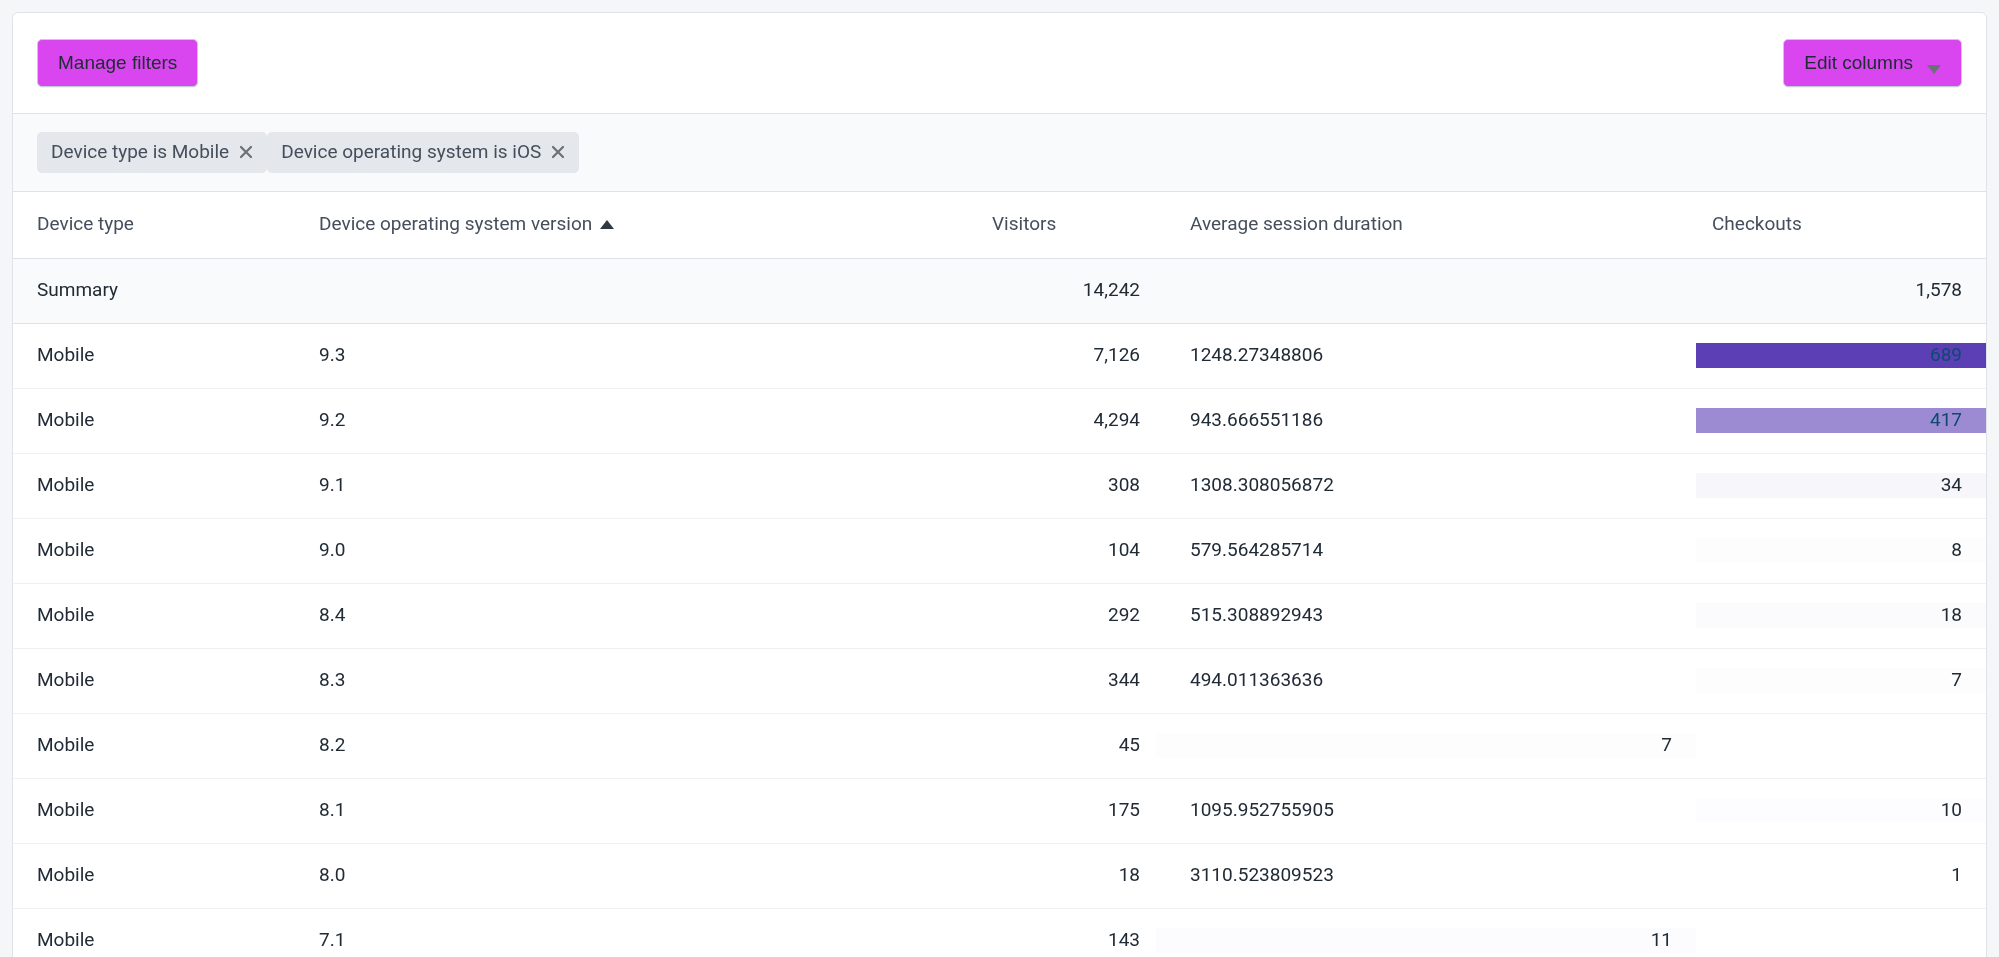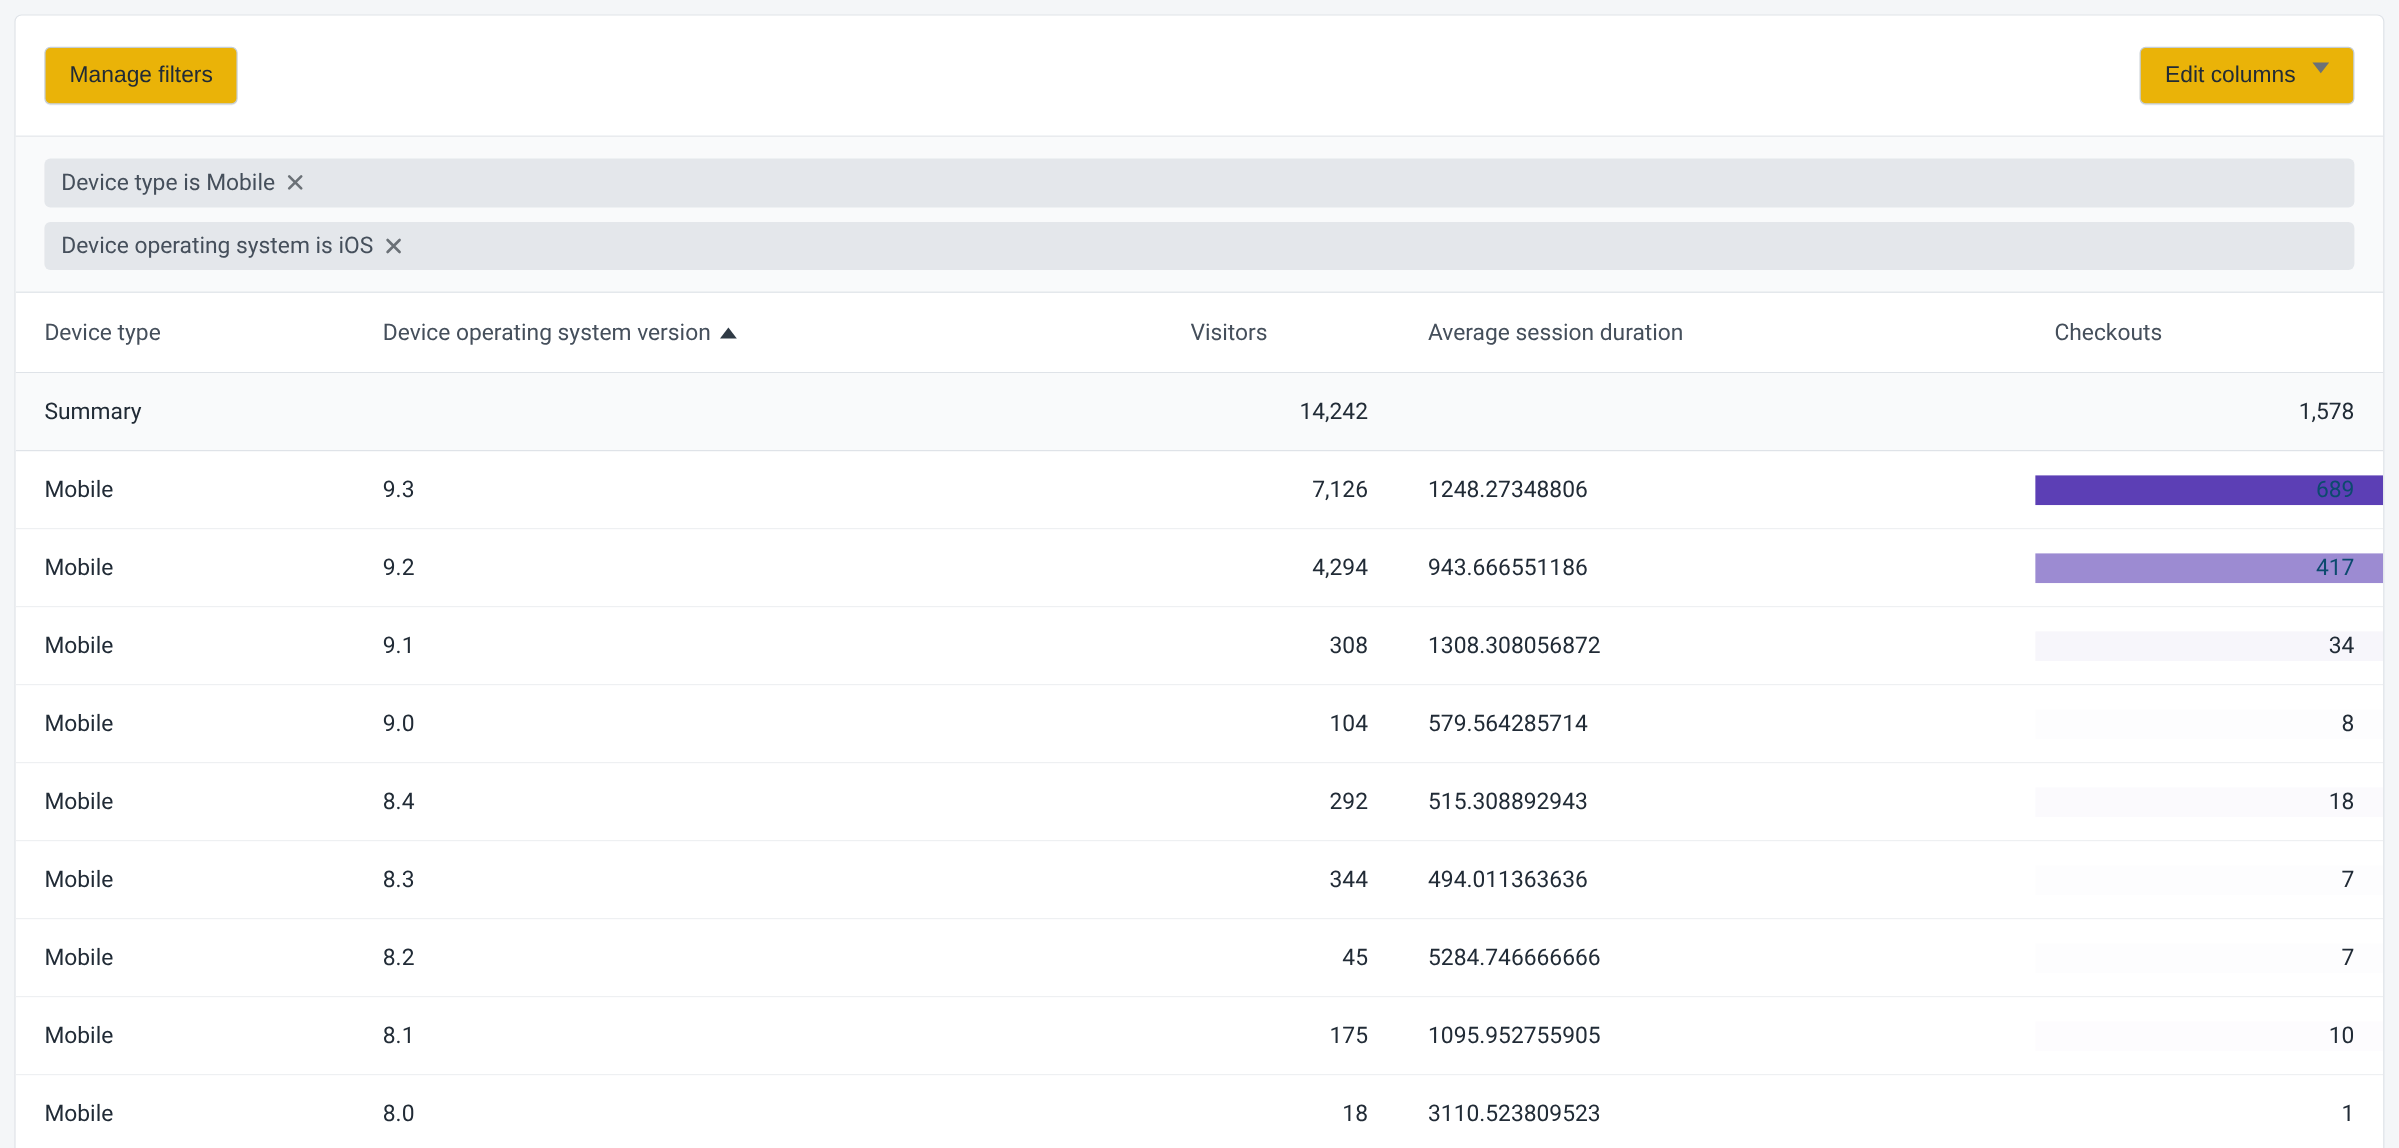--- a/index.html
+++ b/index.html
@@ -32,41 +32,40 @@
   
   .toolbar{
     display:flex;
     justify-content:space-between;
     align-items:center;
     padding:26px 24px;
     border-bottom:1px solid var(--border);
   }
   .btn{
     display:inline-flex;
-    align-items:flex-start;
+    align-items:flex-end;
     gap:10px;
-    background:#eab308;
+    background:#d946ef;
     border:1px solid #c4cdd5;
     border-radius:5px;
     padding:12px 20px;
     font-size:19px;
     color:var(--text);
     cursor:pointer;
     box-shadow:0 1px 0 rgba(0,0,0,.05);
   }
   .btn .caret{width:0;height:0;border-left:7px solid transparent;border-right:7px solid transparent;border-top:9px solid #6b7177;margin-left:4px;}
   
   .chips-bar{
     background:var(--summary-bg);
     border-bottom:1px solid var(--border);
     padding:18px 24px;
     display:flex;
-    gap:12px;
+    gap:0;
     flex-wrap:wrap;
-    flex-direction:column;
   }
   .chip{
     display:inline-flex;
     align-items:center;
     gap:10px;
     background:var(--chip);
     color:var(--chip-text);
     border-radius:5px;
     padding:8px 14px;
     font-size:19px;
@@ -204,21 +203,20 @@
           <div class="c1"><span>Mobile</span></div>
           <div class="c2"><span>8.3</span></div>
           <div class="c3"><span>344</span></div>
           <div class="c4"><span>494.011363636</span></div>
           <div class="c5"><div class="heat" style="background: rgb(253, 253, 254);"></div><span class="val">7</span></div>
         </div>
         <div class="row">
           <div class="c1"><span>Mobile</span></div>
           <div class="c2"><span>8.2</span></div>
           <div class="c3"><span>45</span></div>
-          <div class="c4"><span>5284.746666666</span></div>
           <div class="c5"><div class="heat" style="background: rgb(253, 253, 254);"></div><span class="val">7</span></div>
         </div>
         <div class="row">
           <div class="c1"><span>Mobile</span></div>
           <div class="c2"><span>8.1</span></div>
           <div class="c3"><span>175</span></div>
           <div class="c4"><span>1095.952755905</span></div>
           <div class="c5"><div class="heat" style="background: rgb(253, 252, 254);"></div><span class="val">10</span></div>
         </div>
         <div class="row">

